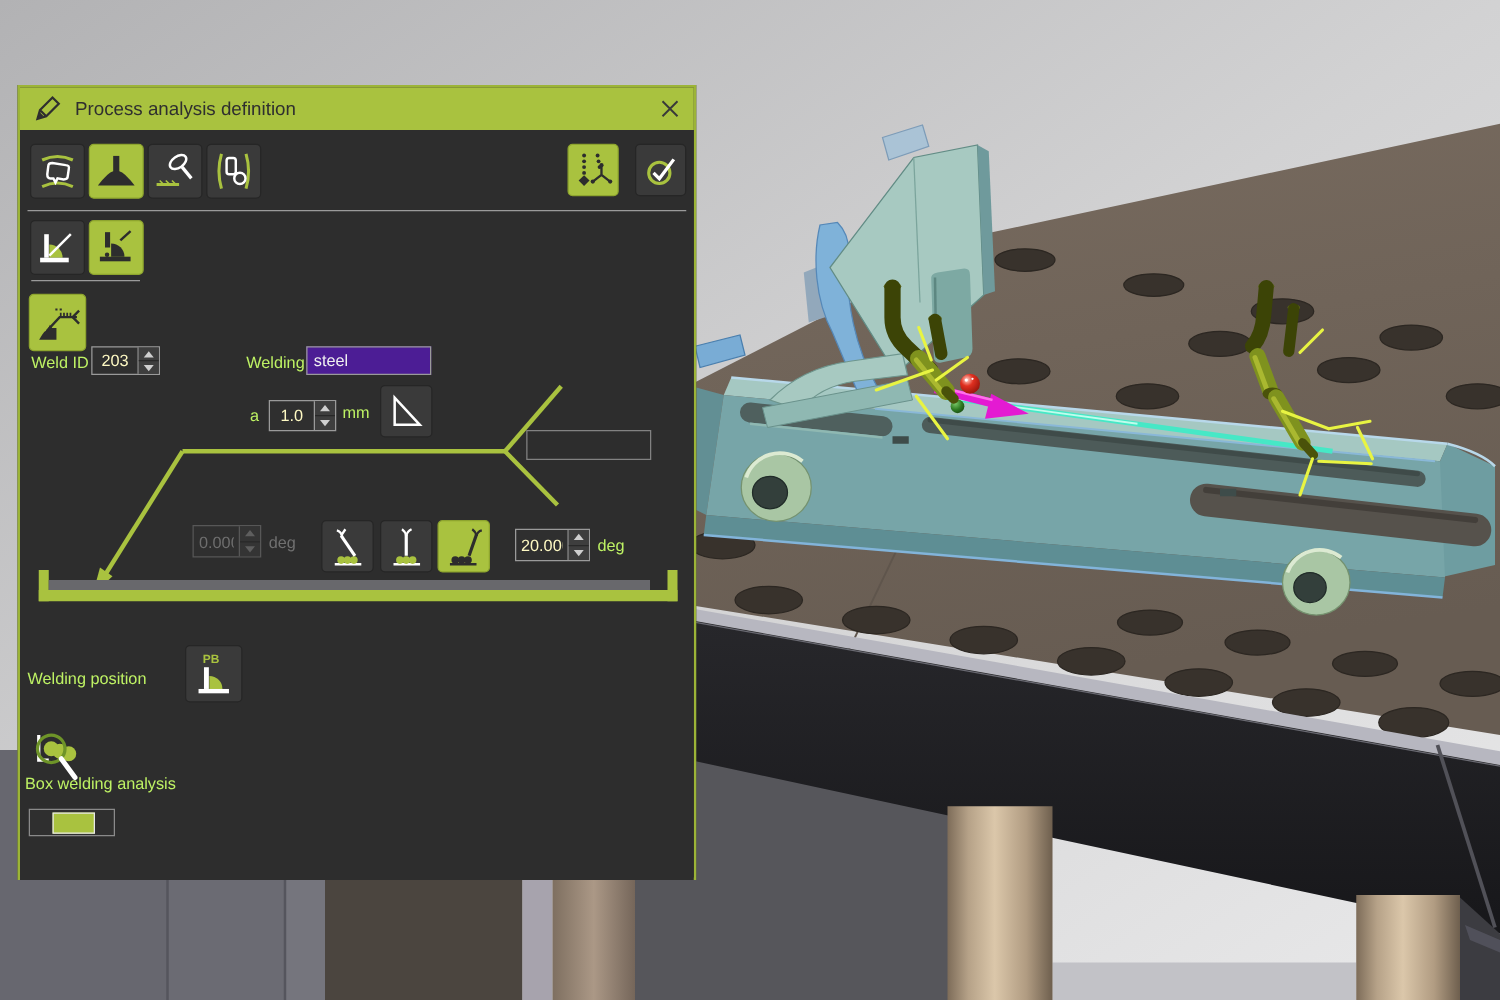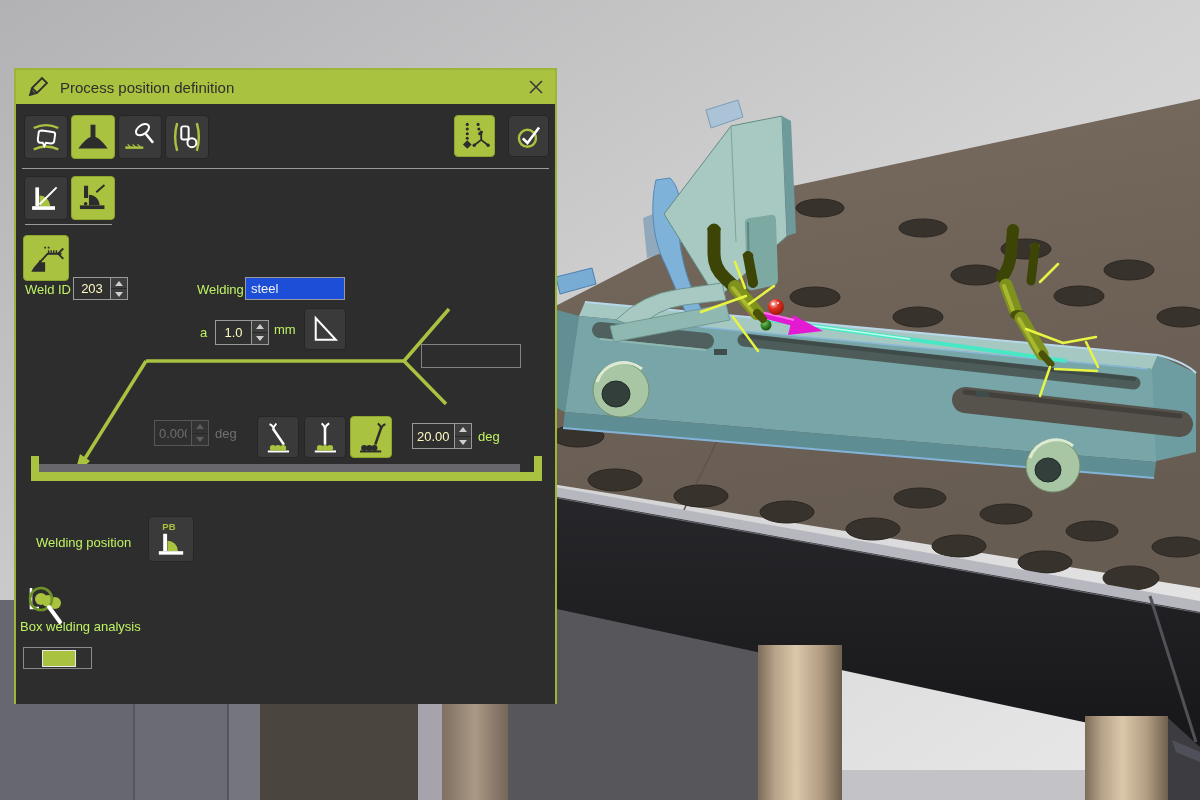--- a/index.html
+++ b/index.html
@@ -30,21 +30,21 @@
   .tri-up{width:0;height:0;border-left:4px solid transparent;border-right:4px solid transparent;
           border-bottom:5px solid #cfcfcf;}
   .tri-dn{width:0;height:0;border-left:4px solid transparent;border-right:4px solid transparent;
           border-top:5px solid #cfcfcf;}
   .spin.disabled{border-color:#575757;}
   .spin.disabled input{color:#6e6e6e;}
   .spin.disabled .arrows{border-left-color:#575757;}
   .spin.disabled .sp-btn{background:#343434;}
   .spin.disabled .tri-up{border-bottom-color:#5e5e5e;}
   .spin.disabled .tri-dn{border-top-color:#5e5e5e;}
-  .txt{position:absolute;background:#1d4ed8;border:1px solid #9a9a9a;box-sizing:border-box;
+  .txt{position:absolute;background:#4c1d95;border:1px solid #9a9a9a;box-sizing:border-box;
        color:#f0f0f0;font-family:"Liberation Sans",sans-serif;font-size:13px;padding:0 5px;outline:none;}
   #sym-box{background:transparent;border-color:#828282;}
   #diag{position:absolute;left:0;top:0;pointer-events:none;}
   #toggle{position:absolute;left:7px;top:543px;width:69px;height:22px;border:1px solid #8a8a8a;
           background:#2f2f2f;box-sizing:border-box;}
   #toggle .knob{position:absolute;left:18px;top:2px;width:32px;height:15px;background:#a9c23f;
           border:1px solid #e8e8e8;}
 </style>
 </head>
 <body>
@@ -236,21 +236,21 @@
     </g>
   </g>
 </svg>
 
 <div id="dlg">
   <div id="dlg-title">
     <svg width="26" height="24" viewBox="0 0 26 24" style="margin-left:10px">
       <path d="M4,20 L6,13 L16,3 L21,8 L11,18 Z M6,13 L11,18" fill="none" stroke="#2f2f2f" stroke-width="1.8"></path>
       <path d="M4,20 L6,15 L9,18 Z" fill="#2f2f2f"></path>
     </svg>
-    <span class="ttl">Process position definition</span>
+    <span class="ttl">Process analysis definition</span>
     <span class="close">
       <svg width="18" height="18" viewBox="0 0 18 18">
         <path d="M3,3 L15,15 M15,3 L3,15" stroke="#3a3a3a" stroke-width="1.6"></path>
       </svg>
     </span>
   </div>
 
   <div id="dlg-body">
 
     <div class="btn" style="left:8px;top:11px">
@@ -441,21 +441,21 @@
         <div class="sp-btn">
               <i class="tri-up"></i>
             </div>
         <div class="sp-btn">
               <i class="tri-dn"></i>
             </div>
       </div>
     </div>
     <span class="lbl" style="left:462px;top:325px">deg</span>
 
-    <span class="lbl" style="left:20px;top:431px">Welding position</span>
+    <span class="lbl" style="left:6px;top:431px">Welding position</span>
     <div class="btn" style="left:132px;top:412px;width:46px;height:46px">
       <svg width="40" height="40" viewBox="0 0 46 46">
         <text x="13" y="13" font-family="Liberation Sans, sans-serif" font-size="11" font-weight="bold" fill="#a9c23f">PB</text>
         <path d="M19,37 L19,25 A12,12 0 0 1 31,37 Z" fill="#a9c23f"></path>
         <rect x="14" y="17" width="4.5" height="20" fill="#ffffff"></rect>
         <rect x="9" y="37" width="28" height="4" fill="#ffffff"></rect>
       </svg>
     </div>
 
     <div style="position:absolute;left:8px;top:478px;width:44px;height:46px">

